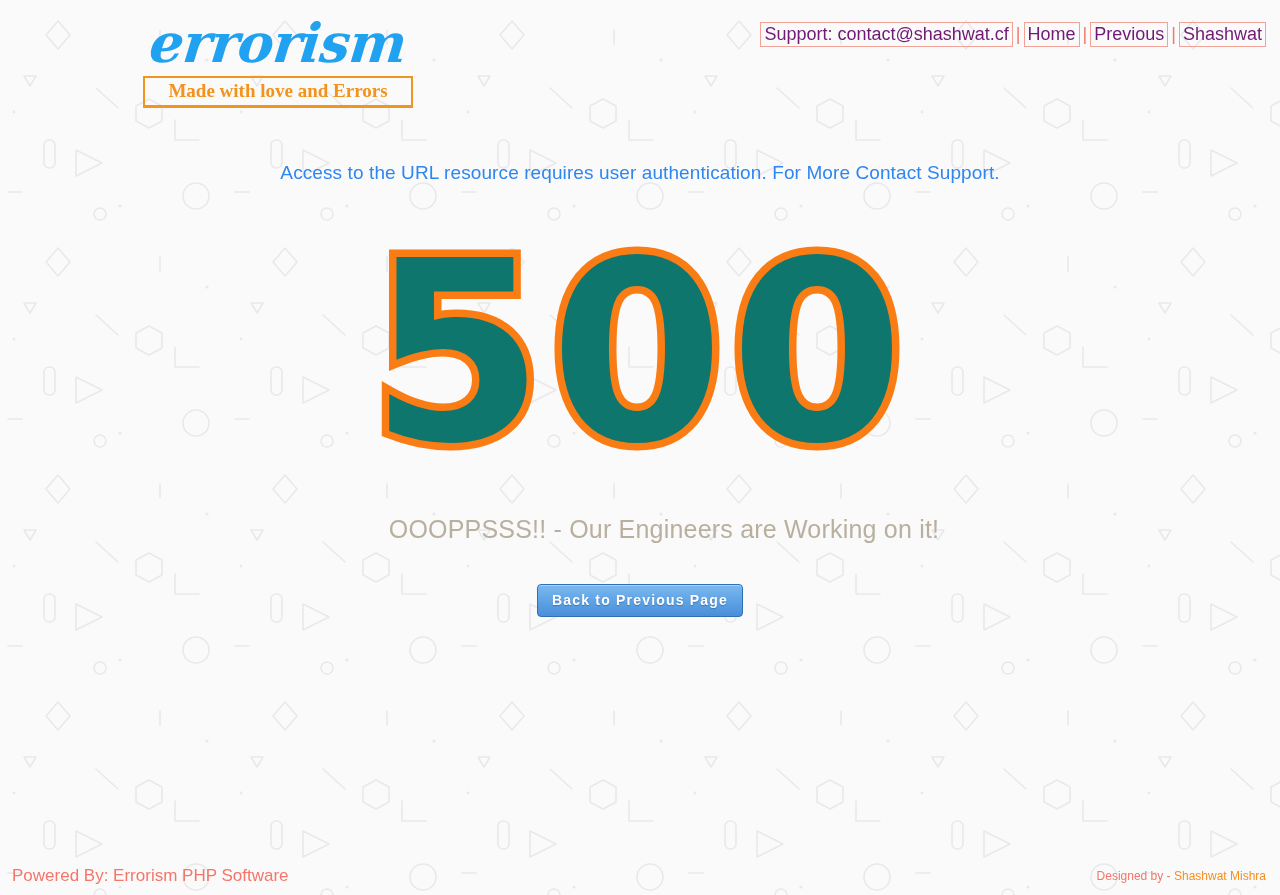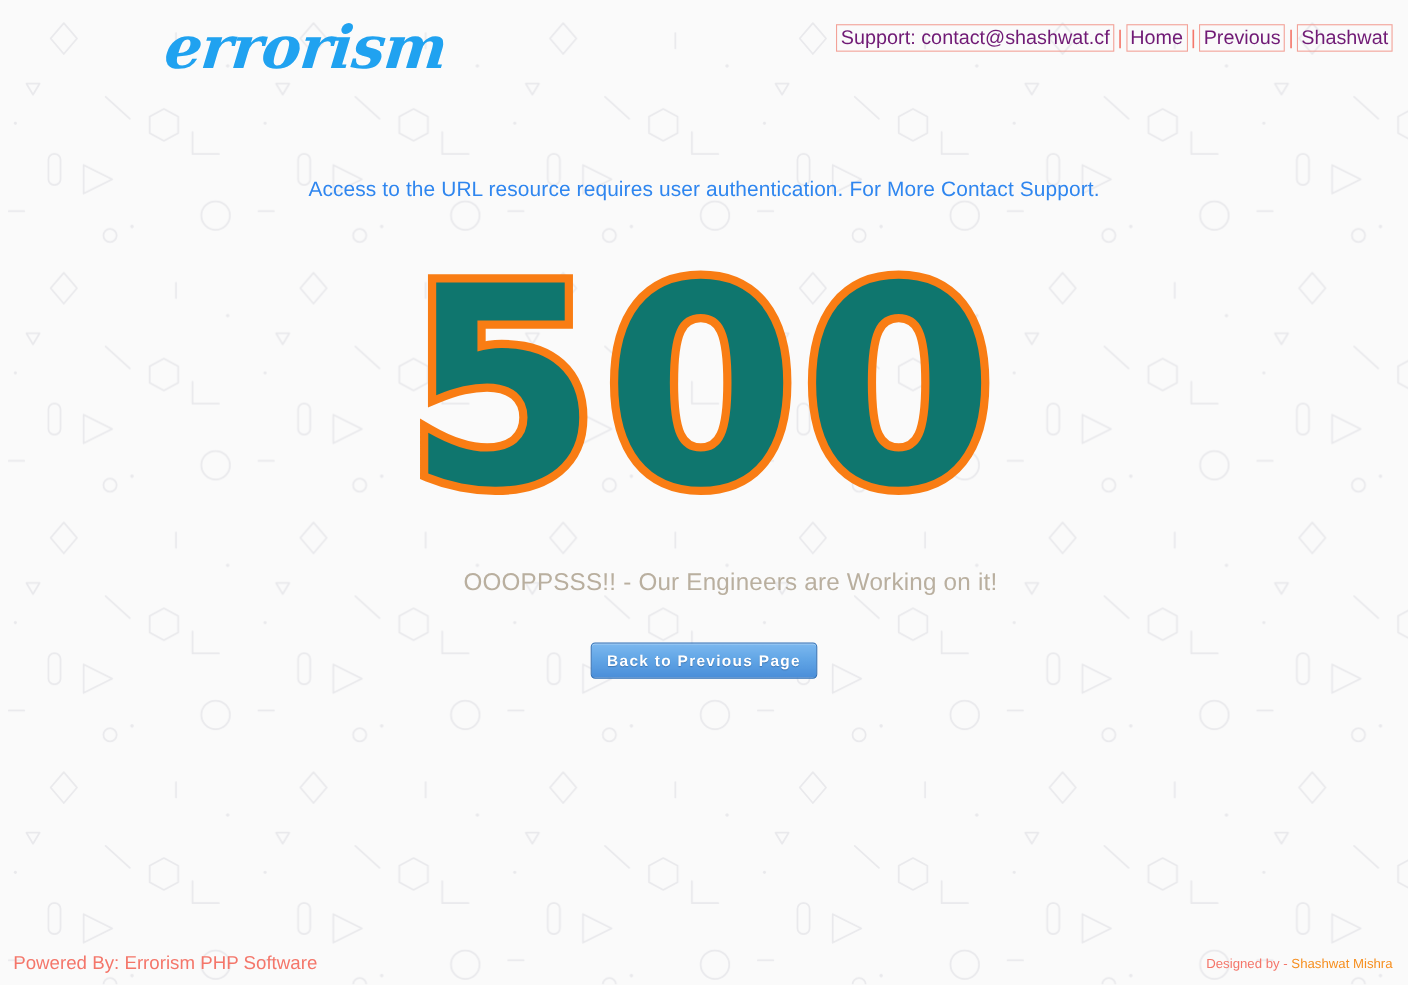--- a/index.html
+++ b/index.html
@@ -139,21 +139,21 @@
     text-stroke: 15px #f97d14;
   }
 
   
   .submsg {
     position: absolute;
     left: 0;
     top: 513px;
     width: 1280px;
     text-align: center;
-    font-size: 22px;
+    font-size: 25px;
     line-height: 32px;
     color: #b9af9f;
     letter-spacing: 0.2px;
     padding-left: 48px;
   }
 
   
   .btn-row {
     position: absolute;
     left: 0;
@@ -253,20 +253,21 @@
   <rect x="0" y="0" width="1280" height="895" fill="#fafafa"></rect>
   <rect x="0" y="0" width="1280" height="895" fill="url(#scatter)"></rect>
 </svg>
 
 <div class="page">
 
   <div class="header">
 
     <div class="logo-block">
       <span class="logo-word">errorism</span>
+      <span class="logo-tag">Made with love and Errors</span>
     </div>
 
     <div class="topnav">
       <a href="#">Support: contact@shashwat.cf</a><span class="sep">|</span><a href="#">Home</a><span class="sep">|</span><a href="#">Previous</a><span class="sep">|</span><a href="#">Shashwat</a>
     </div>
 
   </div>
 
   <div class="msg">Access to the URL resource requires user authentication. For More Contact Support.</div>
 

